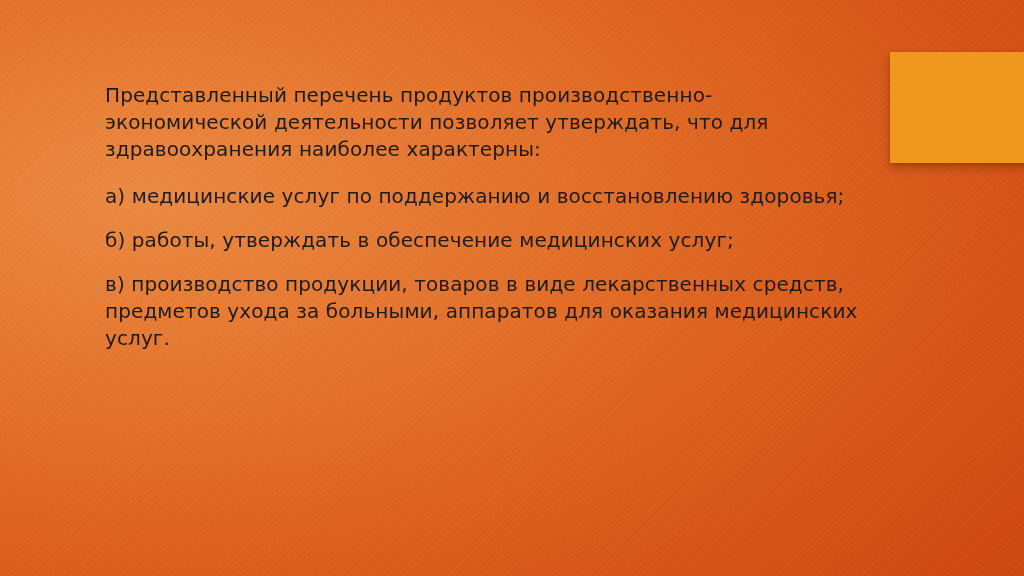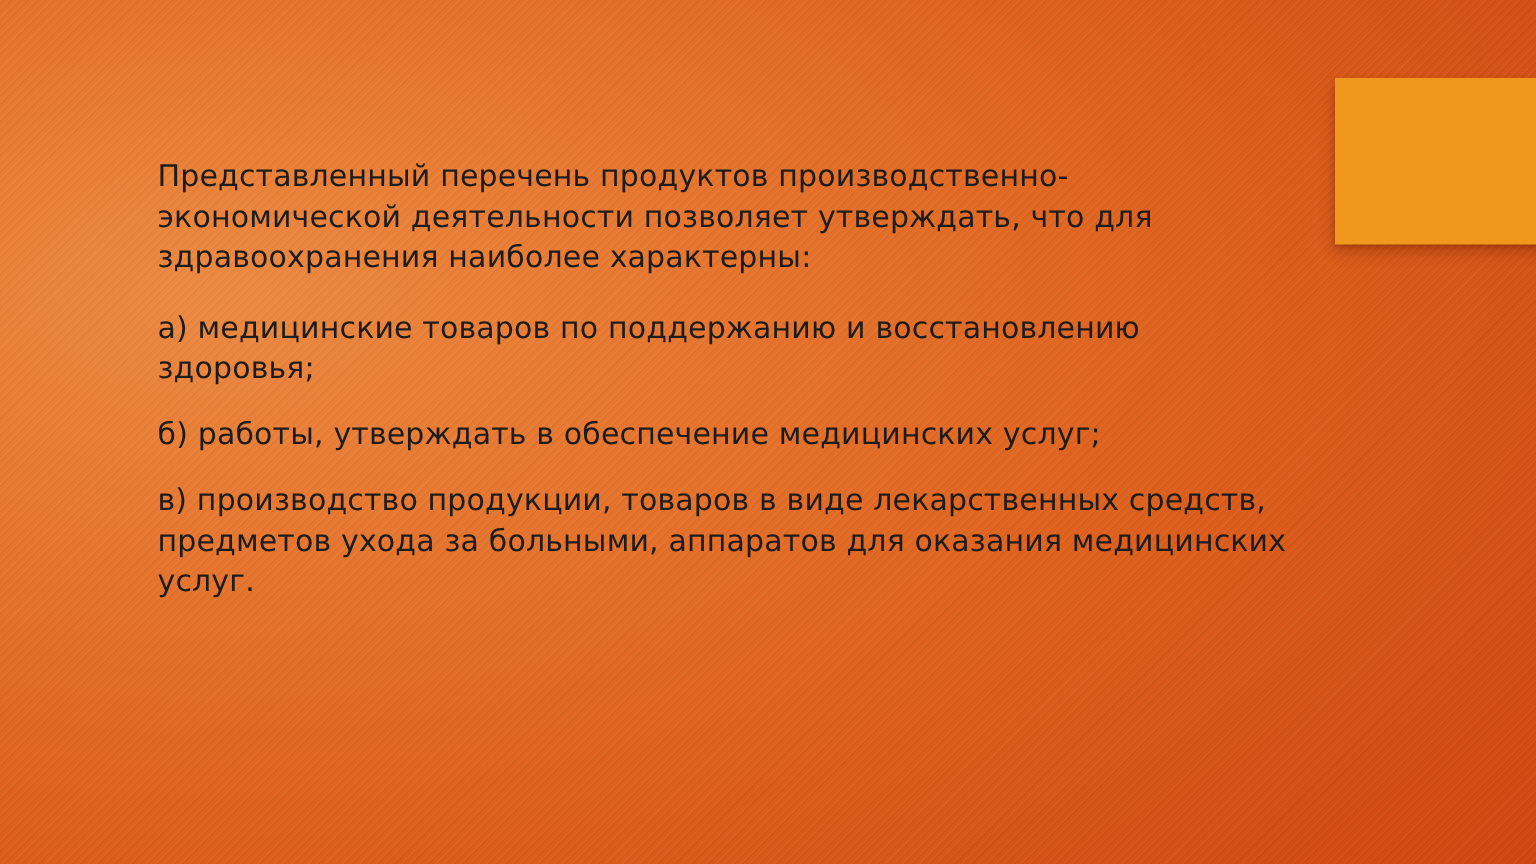--- a/index.html
+++ b/index.html
@@ -77,33 +77,32 @@
     margin: 0 0 17px 0;
     letter-spacing: 0.1px;
   }
 
   .para:last-child {
     margin-bottom: 0;
   }
 
   .para-intro {
     margin-bottom: 20px;
-    margin-top: 22px;
   }
 </style>
 </head>
 <body>
 
 <div id="slide">
 
   <div class="bg-gradient"></div>
   <div class="bg-stripes"></div>
 
   <div class="accent-rect"></div>
 
   <div class="content">
     <p class="para para-intro">Представленный перечень продуктов производственно-экономической деятельности позволяет утверждать, что для здравоохранения наиболее характерны:</p>
-    <p class="para">а) медицинские товаров по поддержанию и восстановлению здоровья;</p>
+    <p class="para">а) медицинские услуг по поддержанию и восстановлению здоровья;</p>
     <p class="para">б) работы, утверждать в обеспечение медицинских услуг;</p>
     <p class="para">в) производство продукции, товаров в виде лекарственных средств, предметов ухода за больными, аппаратов для оказания медицинских услуг.</p>
   </div>
 
 </div>
 
 </body></html>

